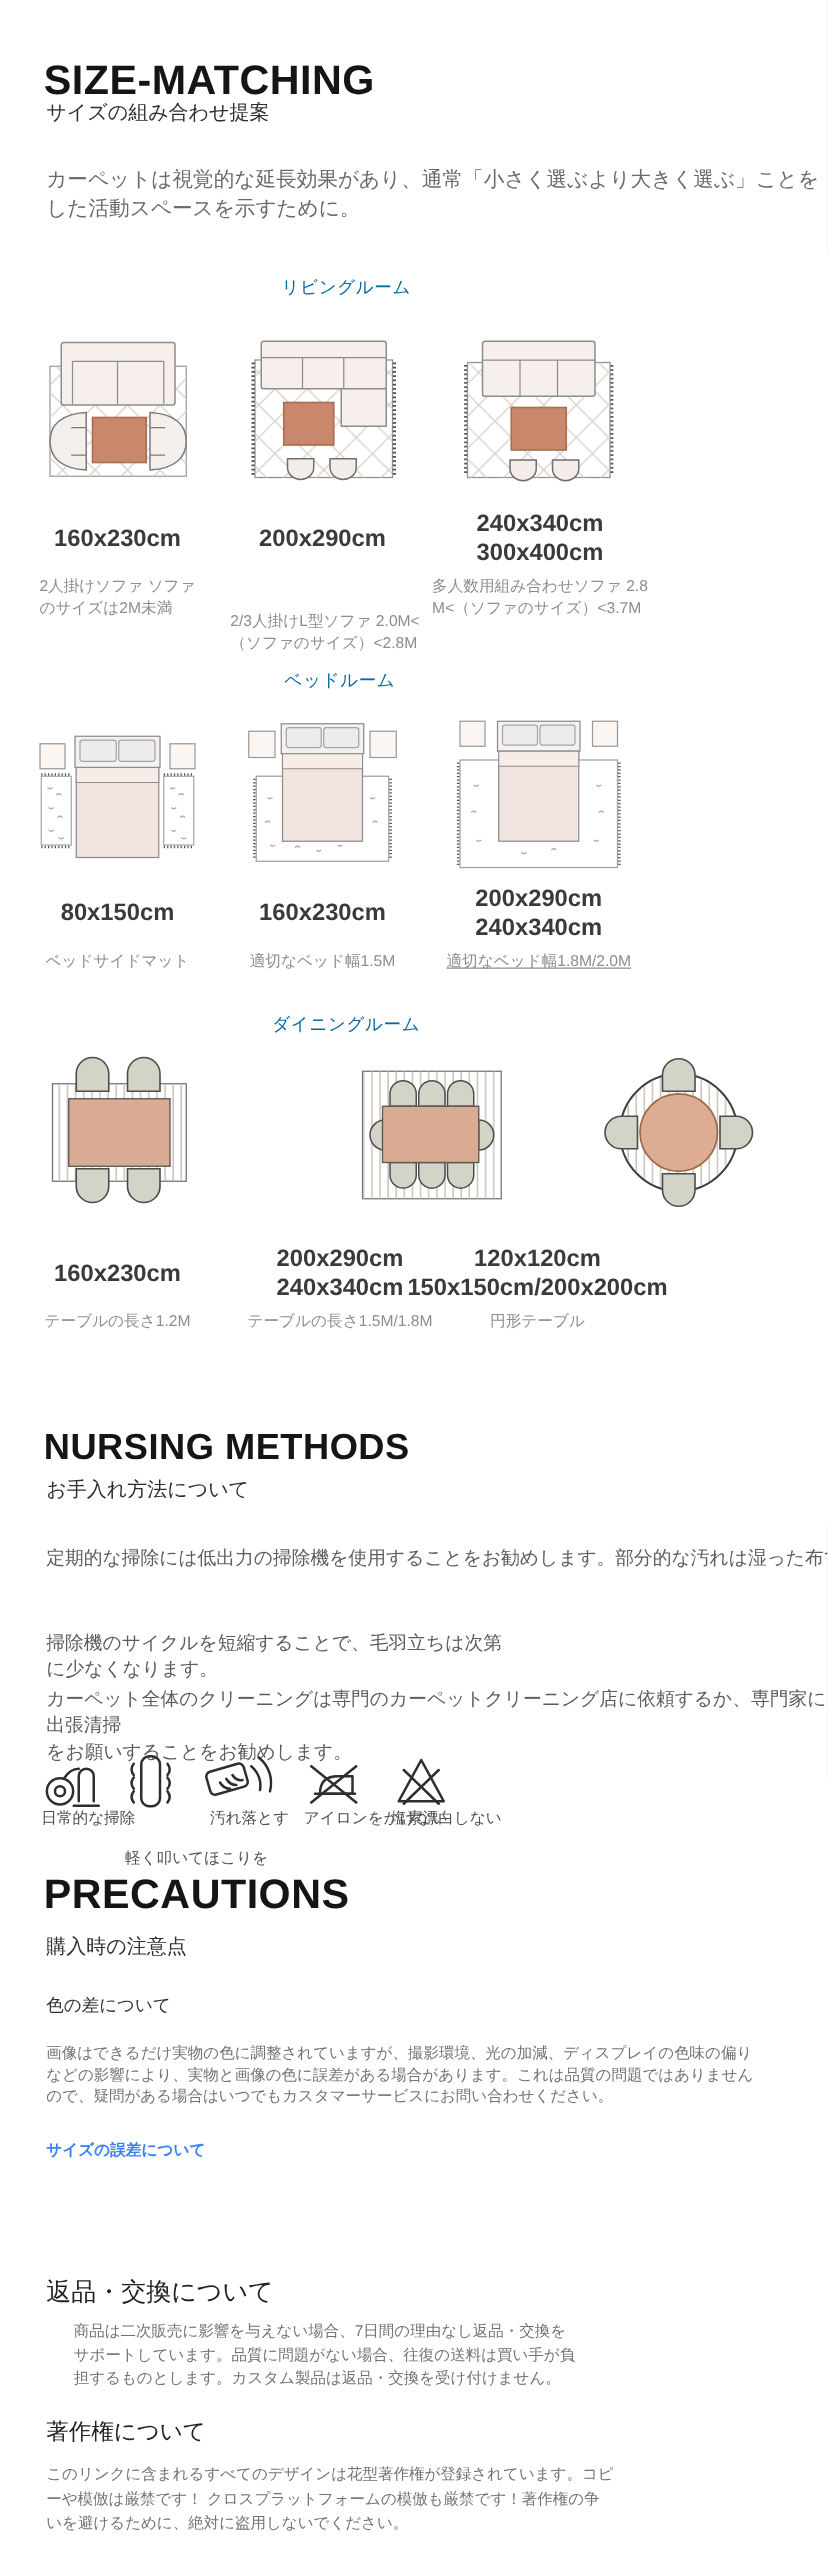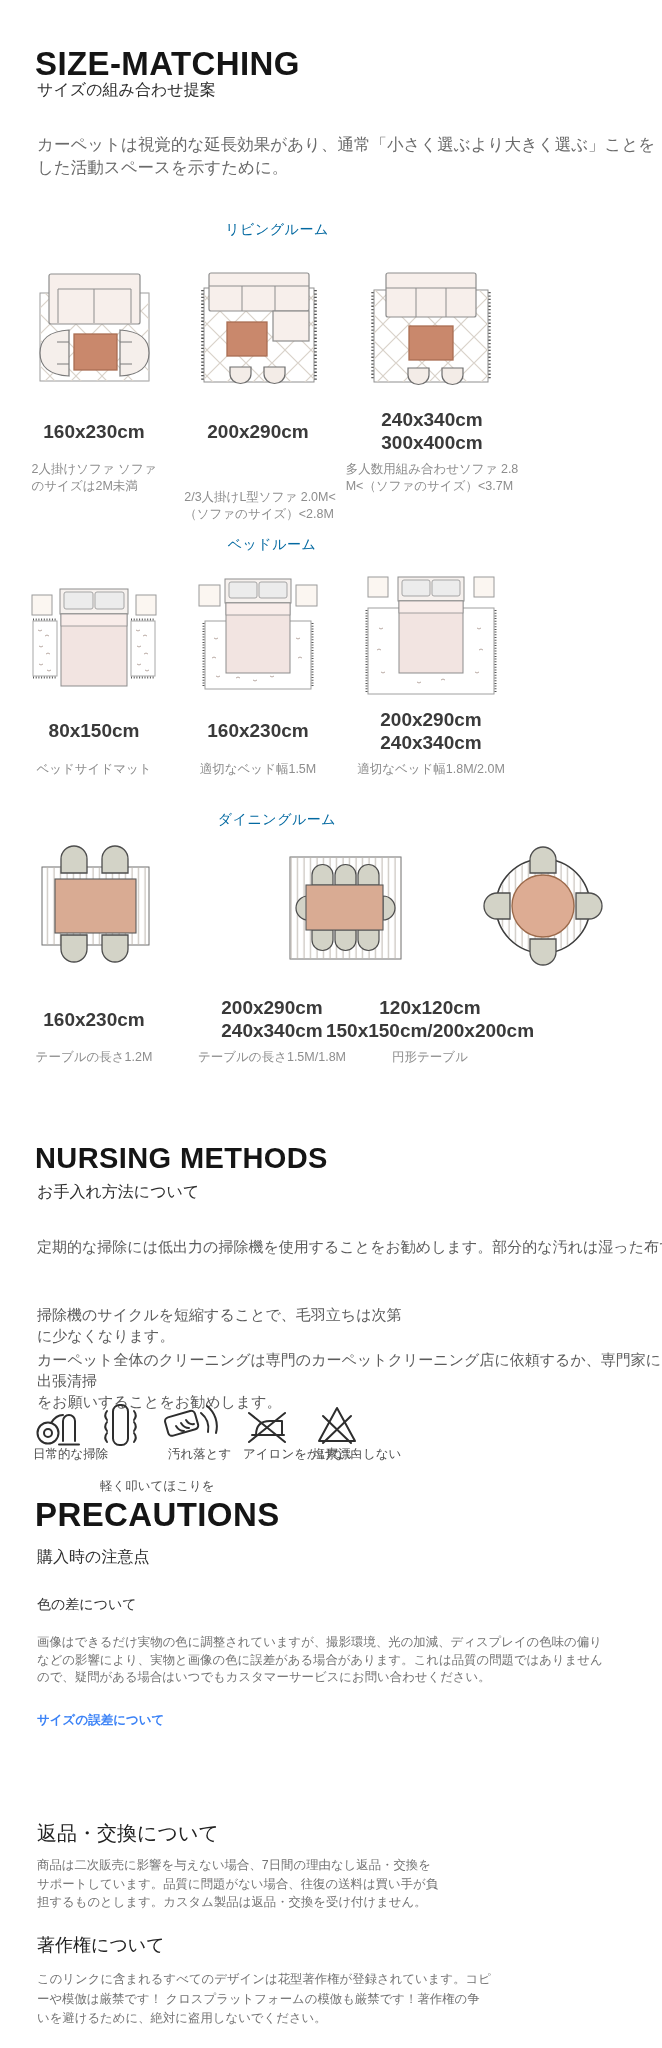--- a/index.html
+++ b/index.html
@@ -15,21 +15,21 @@
   .desc{font-size:12.5px;color:#8d8d8d;white-space:pre-line;text-align:left;line-height:16.5px;}
   .para{color:#5c5c5c;font-size:15px;line-height:21px;white-space:pre-line;}
   .para1{white-space:pre;}
   .carelabel{font-size:12.5px;color:#4f4f4f;white-space:pre;}
   .care *{fill:none;stroke:#2e2e2e;stroke-width:2;stroke-linecap:round;stroke-linejoin:round;}
   .phead1{font-size:14px;color:#333;}
   .phead2{font-size:12.5px;font-weight:600;color:#3b82f6;}
   .phead3{font-size:20px;color:#222;}
   .phead4{font-size:18px;color:#222;}
   .pbody{font-size:12.4px;color:#737373;white-space:pre-line;}
-  .lh17{line-height:17.5px;} .lh16{line-height:16.5px;} .lh18{line-height:18.5px;} .lh19{line-height:19.5px;}
+  .lh17{line-height:17.5px;} .lh16{line-height:16.5px;} .lh18{line-height:18.5px;margin-left:22px;} .lh19{line-height:19.5px;}
 </style>
 </head>
 <body>
 
 <svg width="0" height="0" style="position:absolute">
   <defs>
     <pattern id="diam" width="26" height="26" patternUnits="userSpaceOnUse">
       <path d="M13 0 L26 13 L13 26 L0 13 Z" fill="none" stroke="#d9d2ca" stroke-width="1.1"></path>
     </pattern>
     <pattern id="vstripe" width="6.5" height="10" patternUnits="userSpaceOnUse">
@@ -163,21 +163,21 @@
     <rect x="34" y="25" width="64" height="72" fill="#f2e4e1" stroke="#8d8d8d"></rect>
     <rect x="34" y="25" width="64" height="12" fill="#f8ece9" stroke="#8d8d8d" stroke-width="0.8"></rect>
   </svg>
 
   <div class="abs ctr size" style="left:94px;top:719px;">80x150cm</div>
   <div class="abs ctr size" style="left:258px;top:719px;">160x230cm</div>
   <div class="abs ctr size" style="left:431px;top:708px;">200x290cm
 240x340cm</div>
   <div class="abs ctr desc" style="left:94px;top:761px;">ベッドサイドマット</div>
   <div class="abs ctr desc" style="left:258px;top:761px;">適切なベッド幅1.5M</div>
-  <div class="abs ctr desc" style="left:431px;top:761px;">適切なベッド幅1.8M/2.0M</div>
+  <div class="abs ctr desc" style="left:431px;top:761px;text-decoration:underline;">適切なベッド幅1.8M/2.0M</div>
 
   <div class="abs ctr roomhdr" style="left:277px;top:811px;">ダイニングルーム</div>
 
   <svg class="abs" style="left:38px;top:843px;" width="115" height="122" viewBox="0 0 115 122">
     <rect x="4" y="24" width="107" height="78" fill="#ffffff" stroke="#6f6f6f"></rect>
     <rect x="4" y="24" width="107" height="78" fill="url(#vstripe)"></rect>
     <path d="M23 30 v-14 a13 13 0 0 1 26 0 v14 z" fill="#d3d3c7" stroke="#4d4d4d" stroke-width="1.3"></path>
     <path d="M64 30 v-14 a13 13 0 0 1 26 0 v14 z" fill="#d3d3c7" stroke="#4d4d4d" stroke-width="1.3"></path>
     <path d="M23 92 h26 v14 a13 13 0 0 1 -26 0 z" fill="#d3d3c7" stroke="#4d4d4d" stroke-width="1.3"></path>
     <path d="M64 92 h26 v14 a13 13 0 0 1 -26 0 z" fill="#d3d3c7" stroke="#4d4d4d" stroke-width="1.3"></path>

